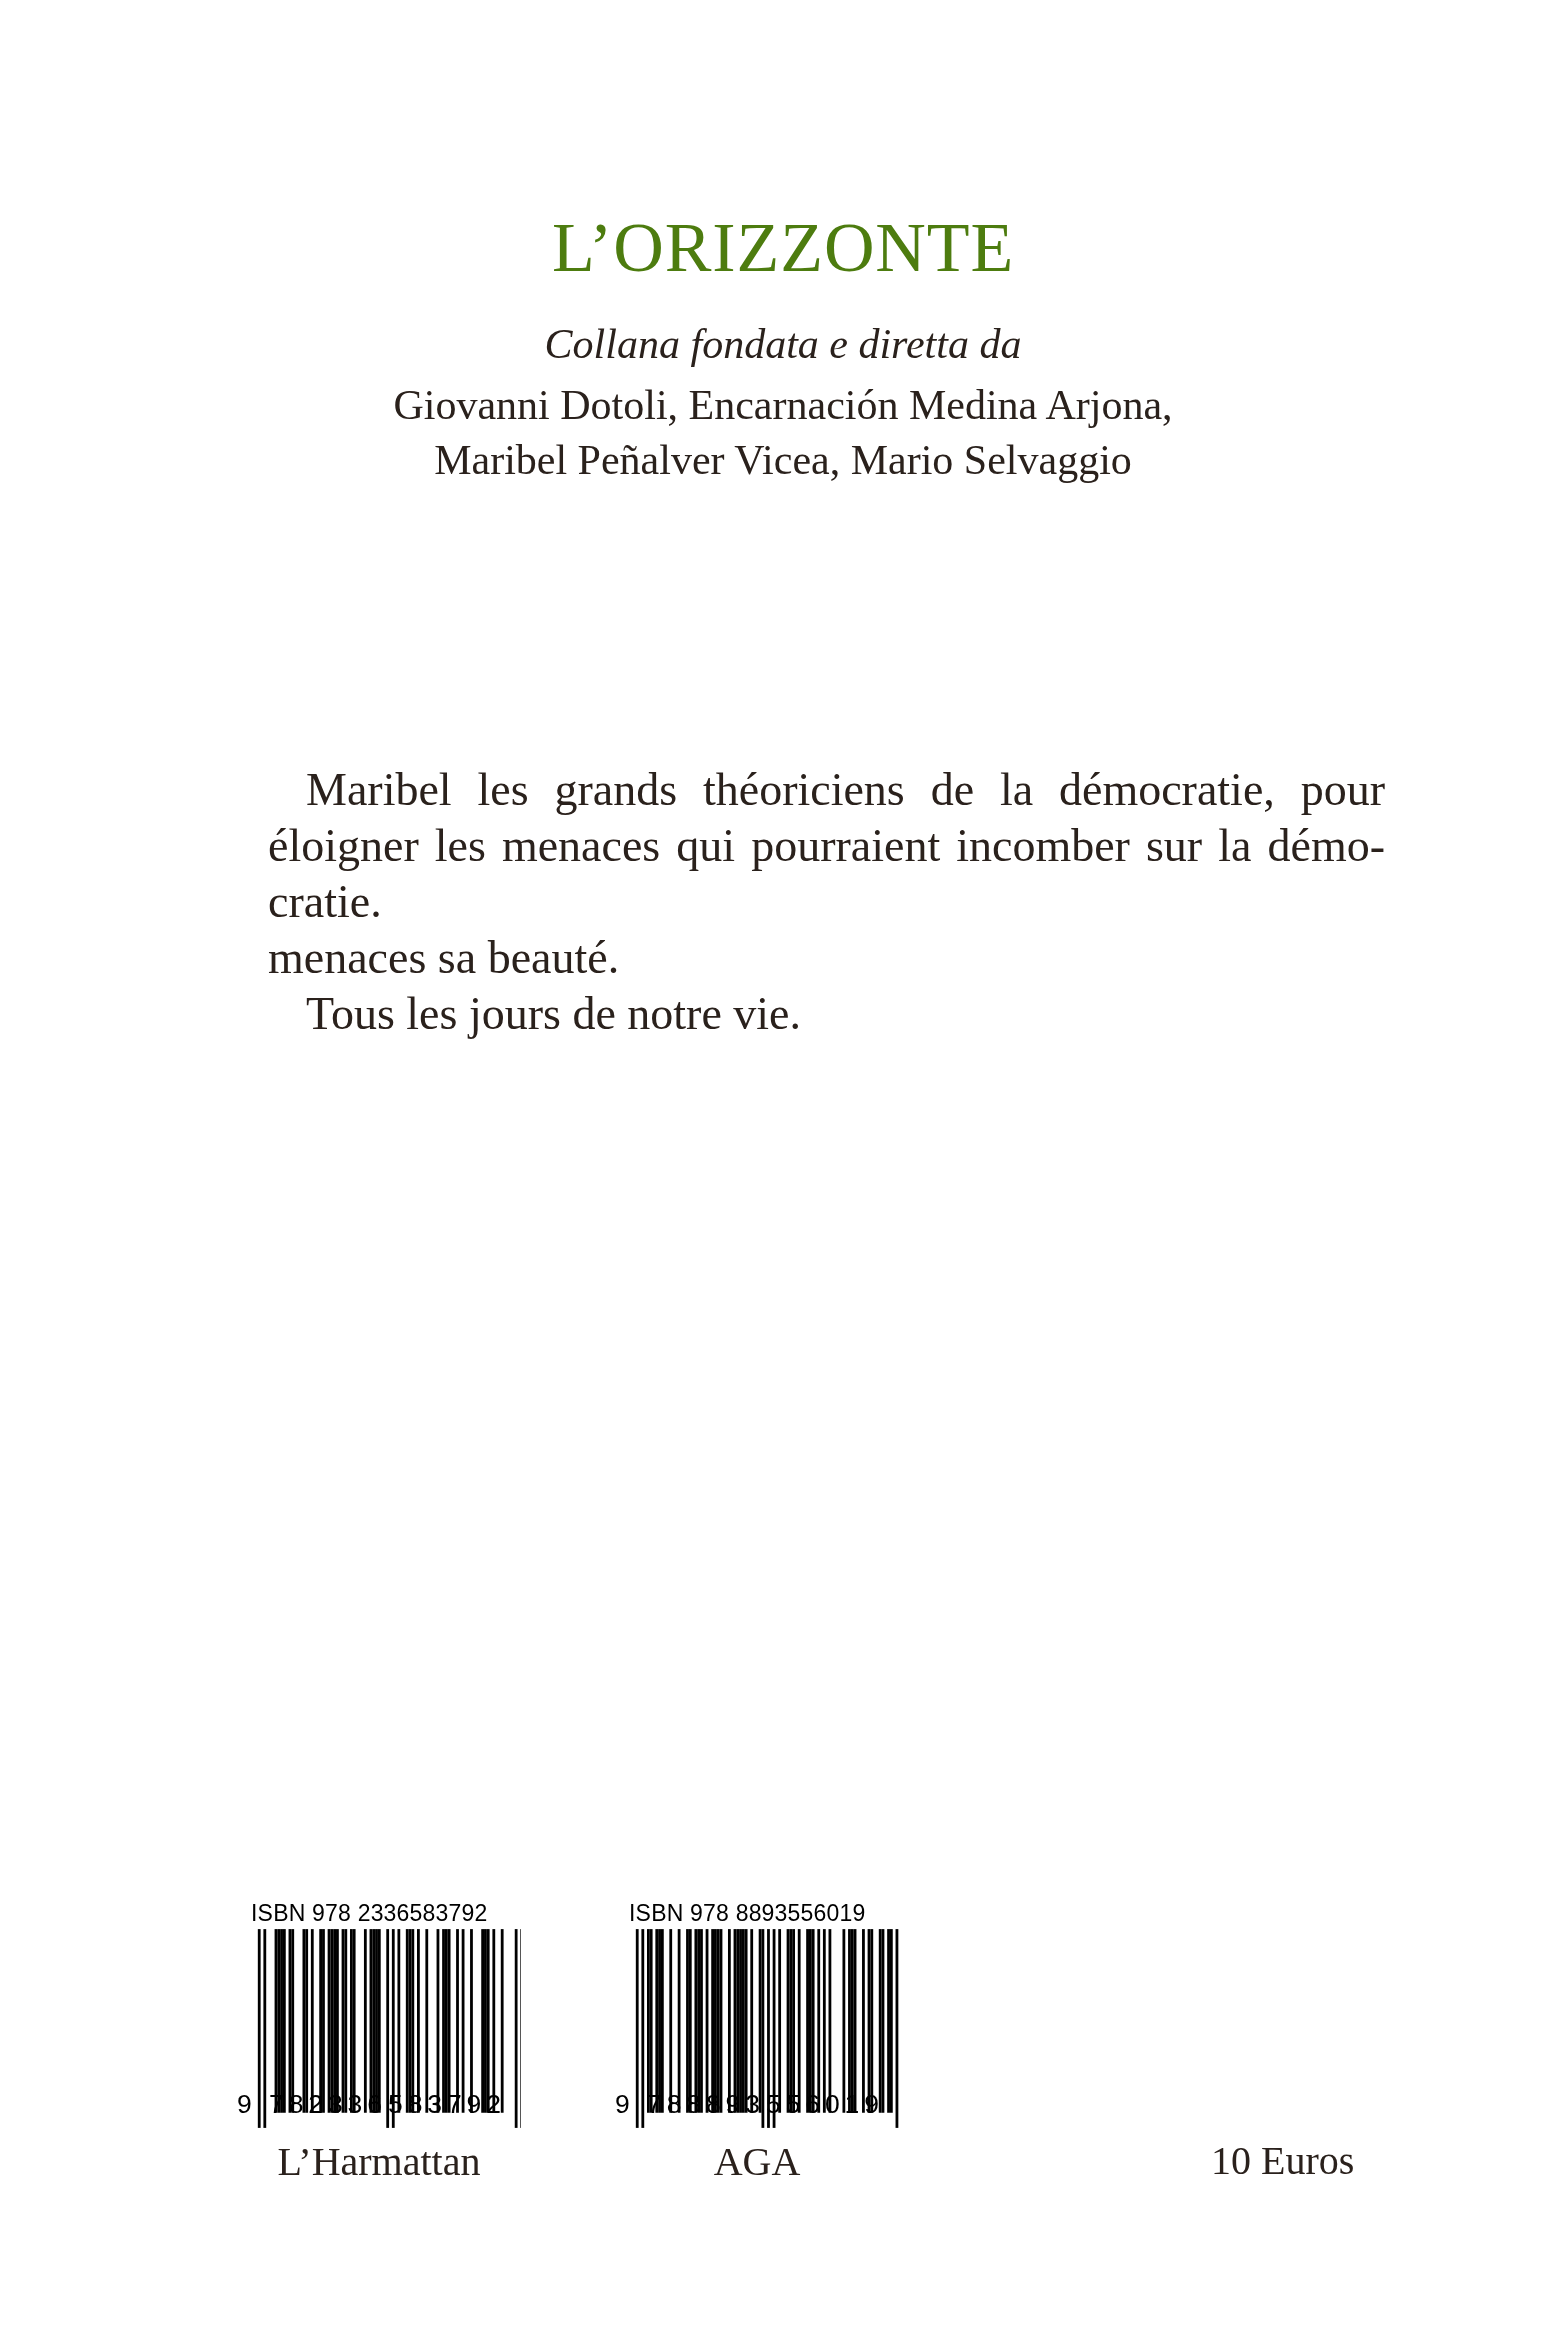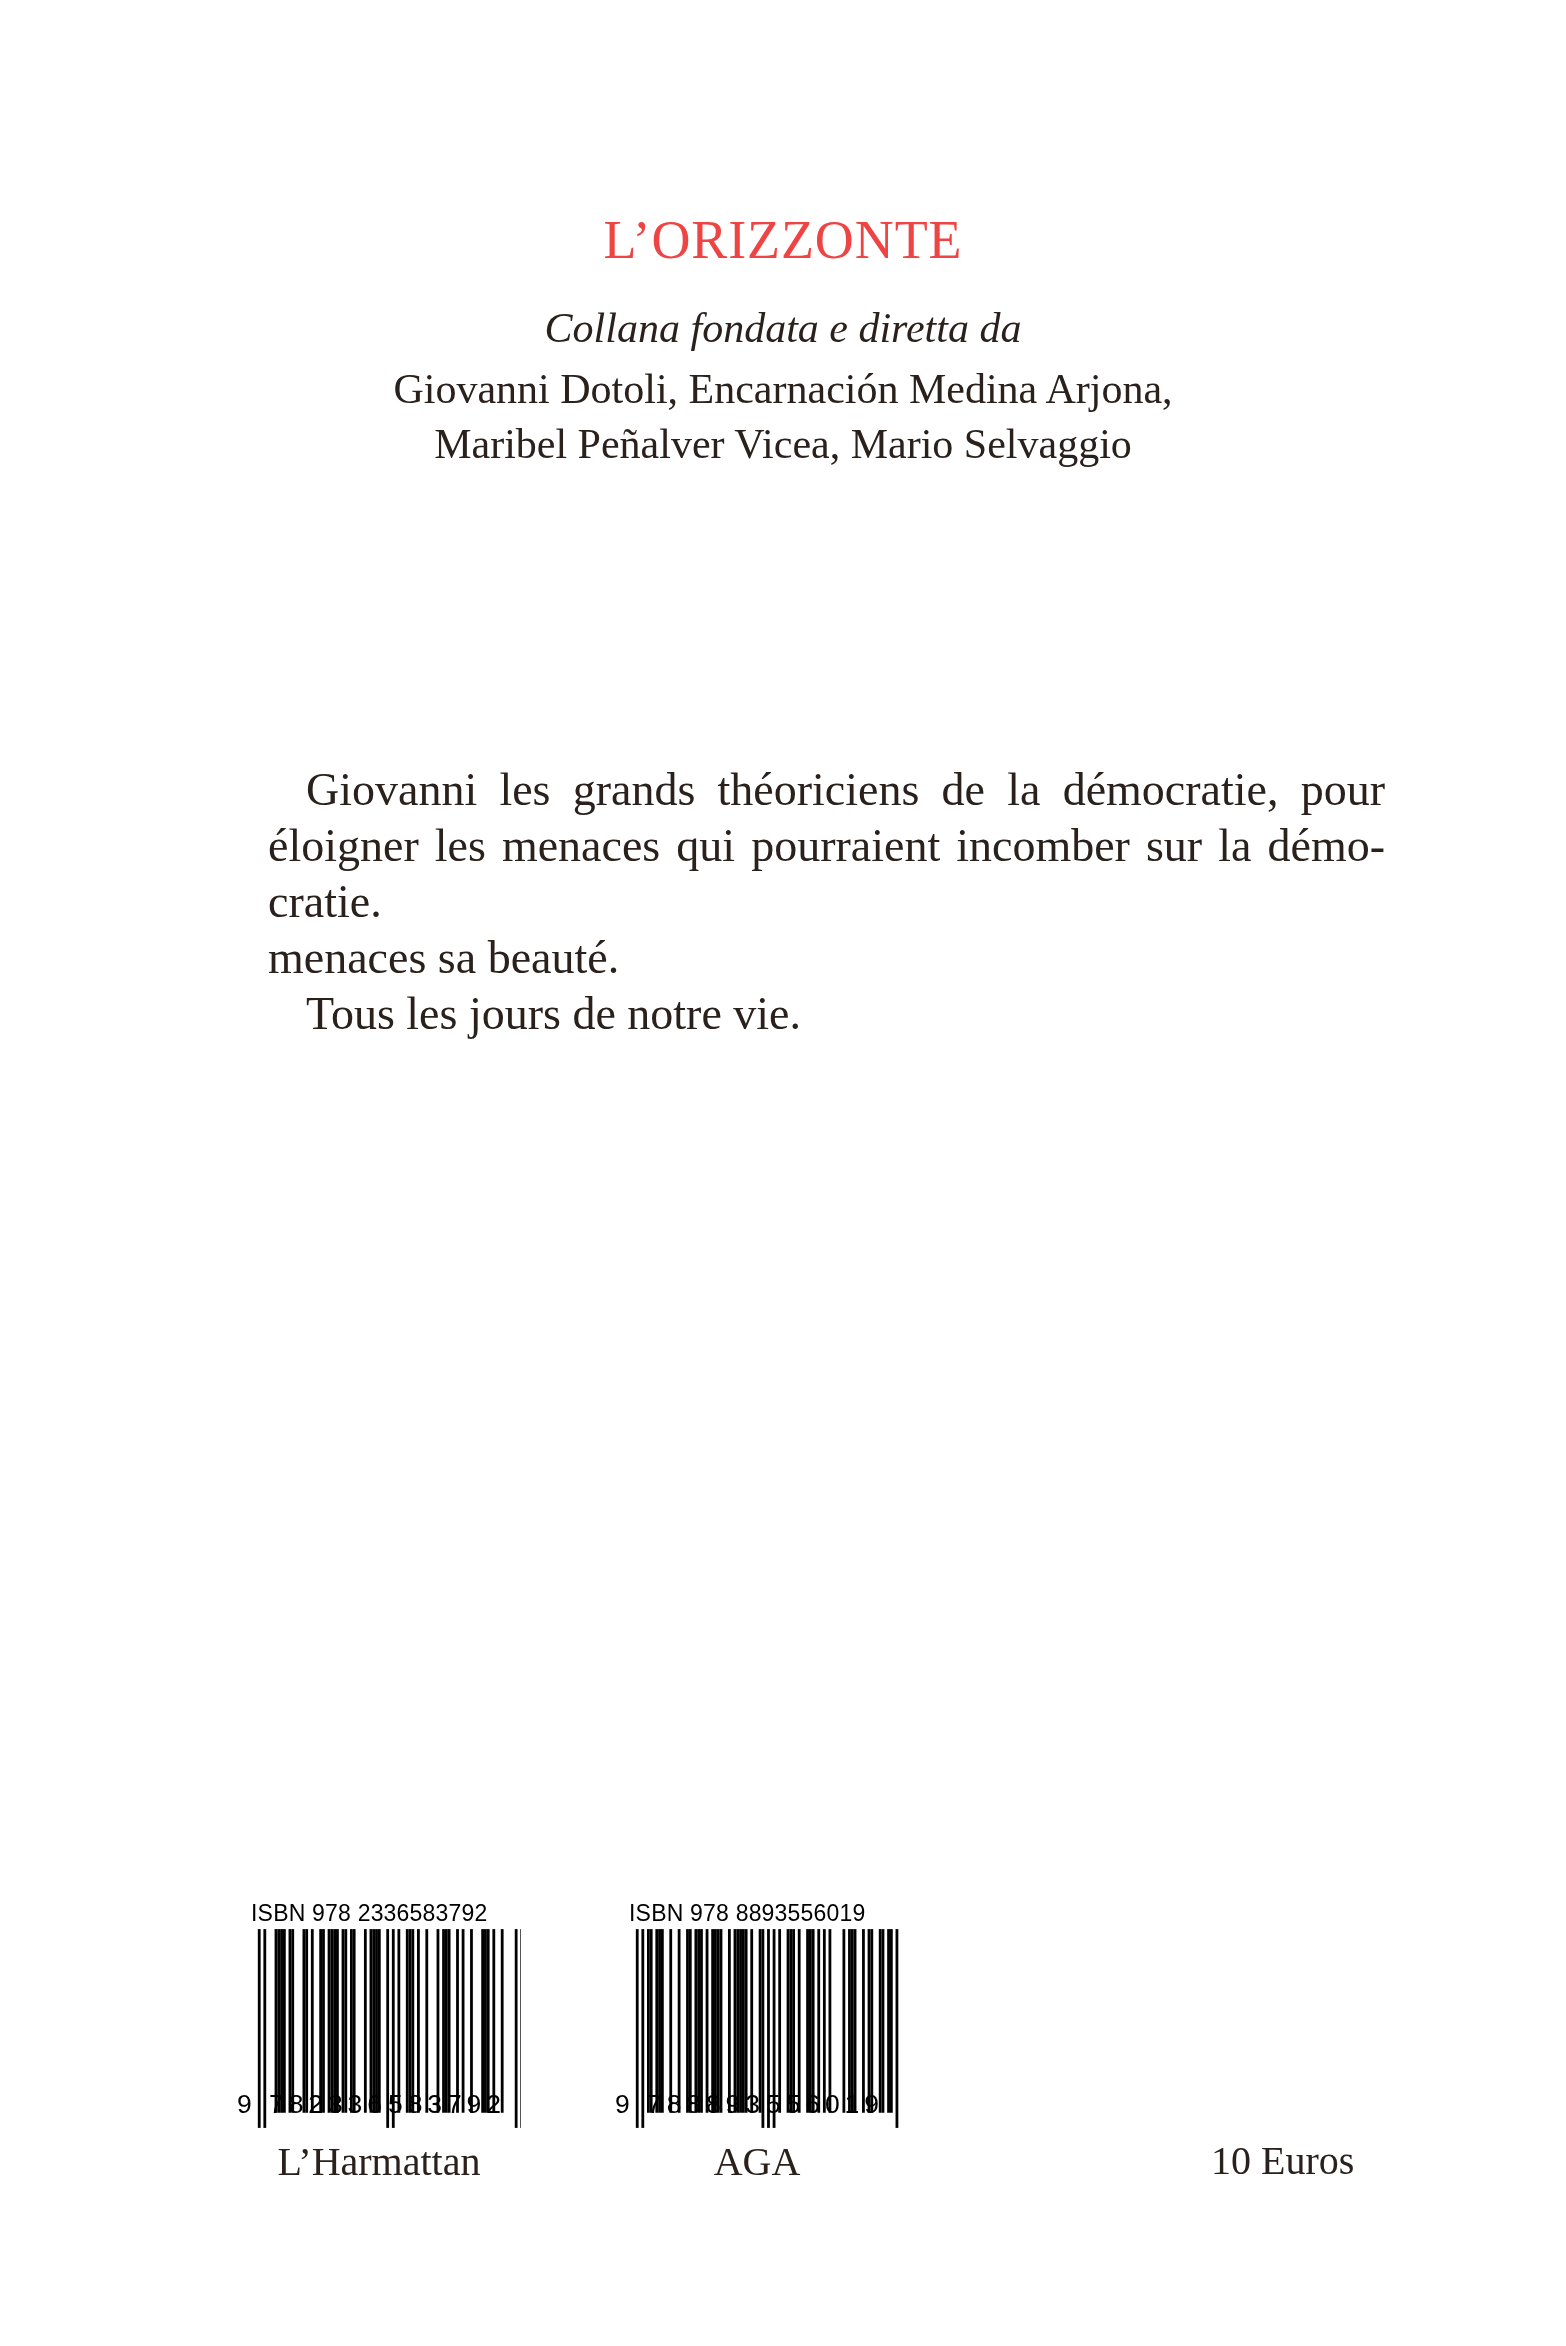--- a/index.html
+++ b/index.html
@@ -1,19 +1,19 @@
 <!DOCTYPE html>
 <html style="font-size:15px"><head>
   <meta charset="utf-8">
   <style>
     html, body { margin: 0; padding: 0; background: #ffffff; }
     body { width: 1566px; height: 2347px; position: relative; overflow: hidden;
            font-family: "Liberation Serif", "DejaVu Serif", serif; color: #2a211c; }
     .series { position: absolute; left: 0; width: 1566px; top: 213px; text-align: center; }
-    .series-title { font-size: 54px; letter-spacing: 0.9px; line-height: 1; margin: 0; font-weight: normal; color: #ef4444; }
+    .series-title { font-size: 70px; letter-spacing: 0.9px; line-height: 1; margin: 0; font-weight: normal; color: #4d7c0f; }
     .series-sub { font-size: 42px; font-style: italic; margin-top: 40px; line-height: 1; }
     .series-dir { font-size: 42px; line-height: 55px; margin-top: 13.2px; }
     .series-links { font-size: 42px; margin-top: 26.5px; line-height: 1; word-spacing: 0; }
     .series-links span + span { margin-left: 34px; }
 
     .blurb { position: absolute; left: 268px; top: 762px; width: 1117px; font-size: 46px; line-height: 56px; }
     .blurb .line { display: block; white-space: nowrap; }
     .blurb .justify { text-align: justify; text-align-last: justify; white-space: normal; }
 
     .barcode { position: absolute; top: 1902px; width: 284px; }
@@ -31,21 +31,21 @@
 <div class="series">
   <h1 class="series-title">L’ORIZZONTE</h1>
   <div class="series-sub">Collana fondata e diretta da</div>
   <div class="series-dir">
     <div>Giovanni Dotoli, Encarnación Medina Arjona,</div>
     <div>Maribel Peñalver Vicea, Mario Selvaggio</div>
   </div>
 </div>
 
 <div class="blurb">
-  <span class="line justify" style="padding-left:38px">Giovanni les grands théoriciens de la démocratie, pour</span>
+  <span class="line justify" style="padding-left:38px">Maribel les grands théoriciens de la démocratie, pour</span>
   <span class="line justify">éloigner les menaces qui pourraient incomber sur la démo-</span>
   <span class="line">cratie.</span>
   <span class="line">menaces sa beauté.</span>
   <span class="line" style="padding-left:38px">Tous les jours de notre vie.</span>
 </div>
 
 <div class="barcode" id="bc1">
   <div class="isbn">ISBN 978 2336583792</div>
   <svg width="284" height="199" viewBox="0 0 300 210">
       <rect x="22.00" y="0" width="2.95" height="210" fill="#000000"></rect>

